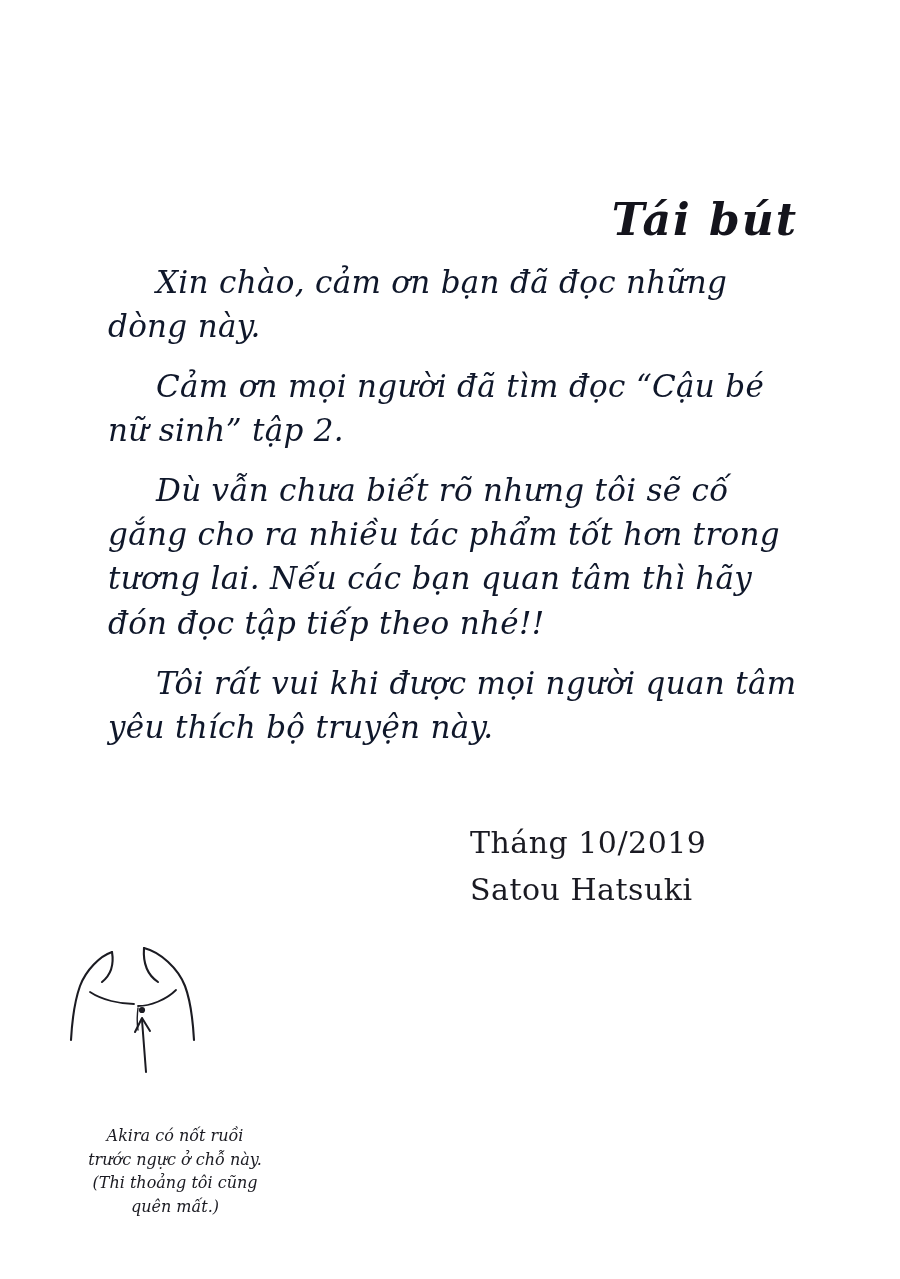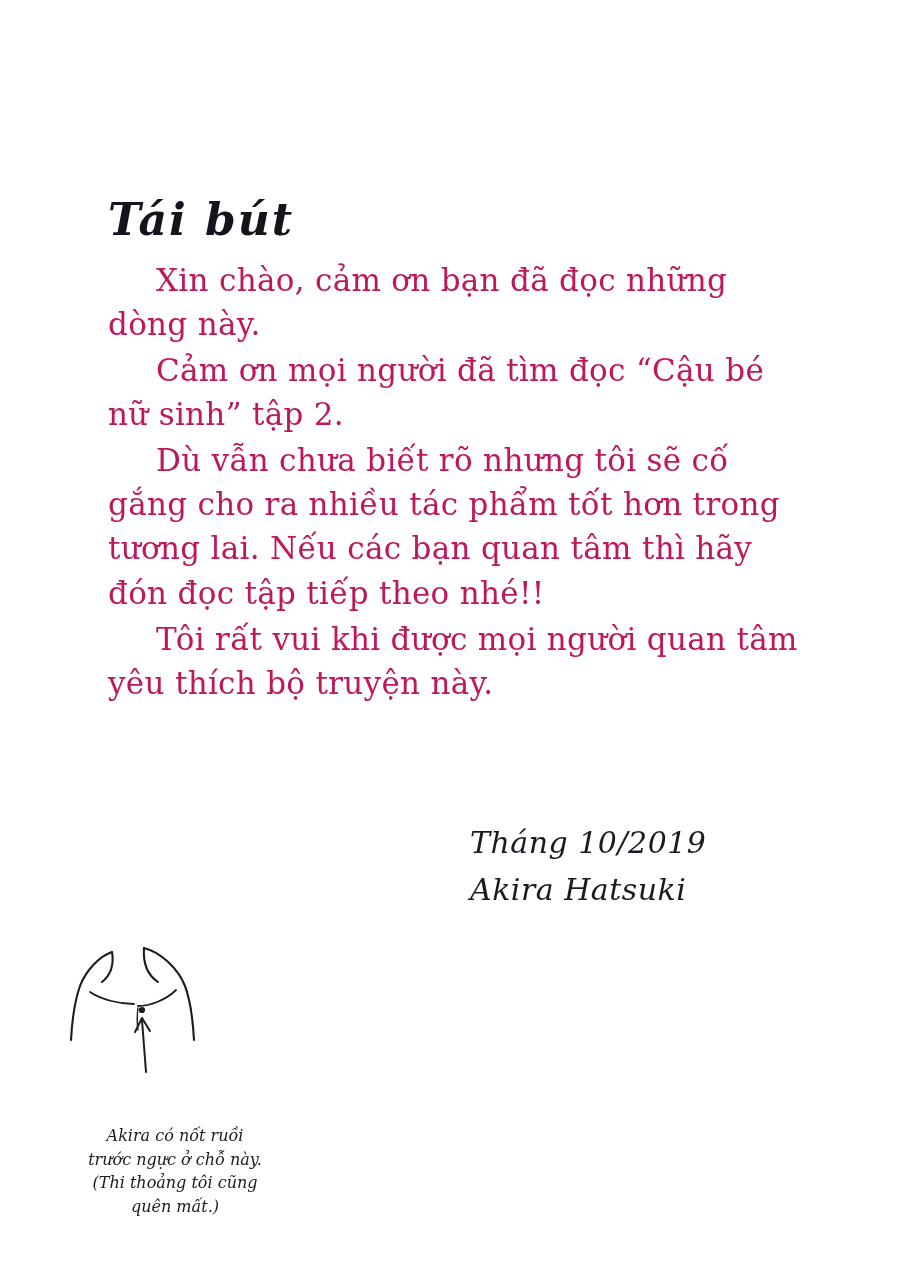--- a/index.html
+++ b/index.html
@@ -19,48 +19,48 @@
 
   
   .afterword {
     position: absolute;
     left: 108px;
     top: 196px;
     width: 690px;
   }
 
   .afterword-title {
-    text-align: left;
+    text-align: right;
     font-family: "DejaVu Serif", serif;
     font-style: italic;
     font-size: 44px;
     letter-spacing: 2px;
     color: #14141c;
     margin: 0 0 14px 0;
     line-height: 1.1;
   }
 
   .para {
     font-family: "DejaVu Serif", serif;
+    font-style: italic;
     font-size: 31px;
     line-height: 1.42;
-    color: #be185d;
-    margin: 0 0 2px 0;
+    color: #0f172a;
+    margin: 16px 0 2px 0;
     text-indent: 48px;
     letter-spacing: 0.3px;
   }
 
   .signature {
     position: absolute;
     left: 470px;
     top: 820px;
     width: 330px;
     text-align: left;
     font-family: "DejaVu Serif", serif;
-    font-style: italic;
     font-size: 30px;
     line-height: 1.55;
     color: #1a1a22;
     letter-spacing: 0.5px;
   }
 
   
   .sketch {
     position: absolute;
     left: 42px;
@@ -99,21 +99,21 @@
     <h1 class="afterword-title">Tái bút</h1>
 
     <p class="para">Xin chào, cảm ơn bạn đã đọc những dòng này.</p>
     <p class="para">Cảm ơn mọi người đã tìm đọc “Cậu bé nữ sinh” tập 2.</p>
     <p class="para">Dù vẫn chưa biết rõ nhưng tôi sẽ cố gắng cho ra nhiều tác phẩm tốt hơn trong tương lai. Nếu các bạn quan tâm thì hãy đón đọc tập tiếp theo nhé!!</p>
     <p class="para">Tôi rất vui khi được mọi người quan tâm yêu thích bộ truyện này.</p>
   </div>
 
   <div class="signature">
     <div>Tháng 10/2019</div>
-    <div>Akira Hatsuki</div>
+    <div>Satou Hatsuki</div>
   </div>
 
   <div class="sketch">
     <svg width="230" height="180" viewBox="0 0 230 180" fill="none" xmlns="http://www.w3.org/2000/svg">
 
       <path d="M70 22 C58 26 44 40 38 56 C33 70 30 92 29 110" stroke="#1b1b22" stroke-width="2.1" stroke-linecap="round" fill="none"></path>
 
       <path d="M70 22 C72 34 70 44 60 52" stroke="#1b1b22" stroke-width="2.1" stroke-linecap="round" fill="none"></path>
 
       <path d="M102 18 C101 32 104 44 116 52" stroke="#1b1b22" stroke-width="2.1" stroke-linecap="round" fill="none"></path>

